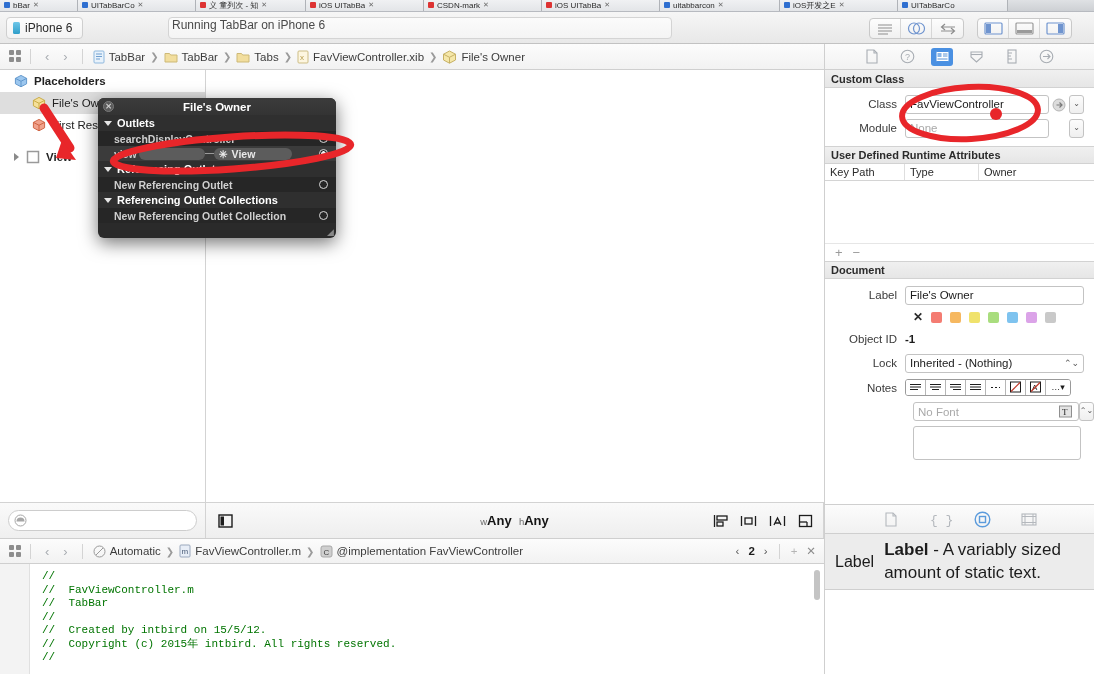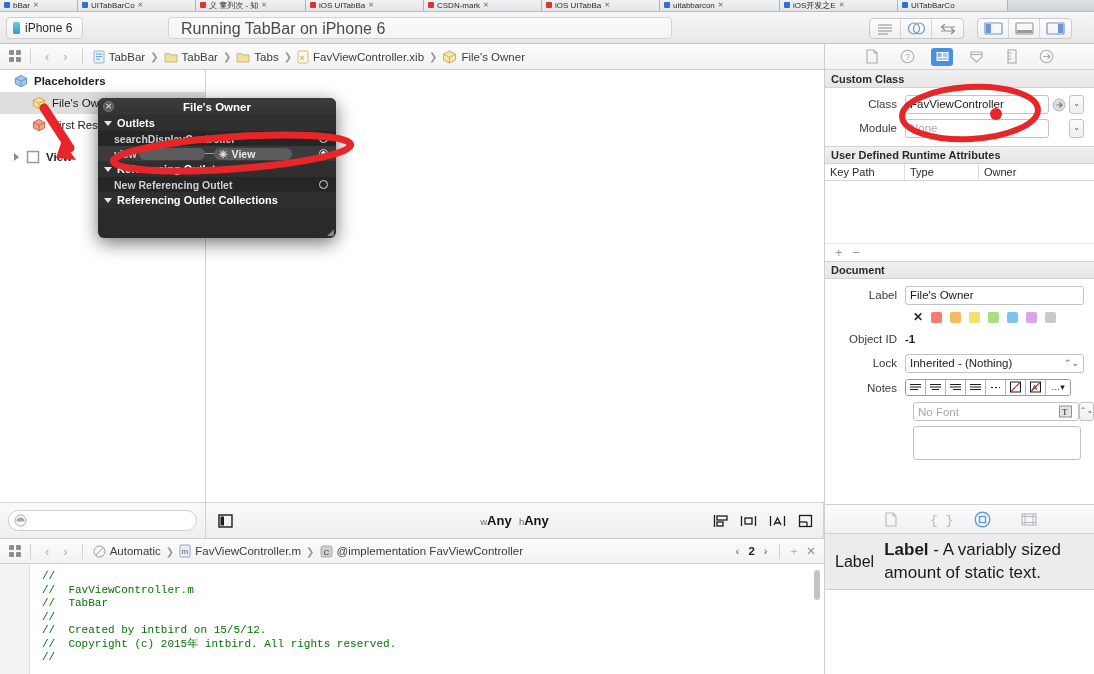--- a/index.html
+++ b/index.html
@@ -45,22 +45,22 @@
     font-size:12px; color:#2b2b2b;
   }
   .phone-glyph{
     width:7px; height:12px; border-radius:1.5px;
     background:linear-gradient(#6fc6e8,#2f9ec9);
   }
   .status-box{
     position:absolute; left:168px; top:5px; width:504px; height:22px;
     border:1px solid #d4d4d4; border-radius:4px;
     background:linear-gradient(#fbfbfb,#f4f4f4);
-    display:flex; align-items:flex-end; padding-left:12px;
-    font-size:16px; color:#4a4a4a;
+    display:flex; align-items:flex-start; padding-left:3px;
+    font-size:12px; color:#4a4a4a;
   }
   .tb-group{
     position:absolute; top:6px; height:21px;
     display:flex; border:1px solid #c9c9c9; border-radius:4px;
     background:linear-gradient(#fdfdfd,#f0f0f0); overflow:hidden;
   }
   .tb-group .tbtn{
     width:31px; display:flex; align-items:center; justify-content:center;
     border-right:1px solid #d6d6d6;
   }
@@ -630,20 +630,24 @@
       <span>Referencing Outlets</span>
     </div>
     <div class="p-row">
       <span>New Referencing Outlet</span>
       <span class="p-dot"></span>
     </div>
 
     <div class="p-sect">
       <span class="p-tri"></span>
       <span>Referencing Outlet Collections</span>
+    </div>
+    <div class="p-row">
+      <span>New Referencing Outlet Collection</span>
+      <span class="p-dot"></span>
     </div>
 
     <span class="p-resize">◢</span>
   </div>
 
   <div class="inspector">
     <div class="sect-hd" style="border-top:none">Custom Class</div>
     <div class="frow" style="margin-top:4px">
       <span class="flabel">Class</span>
       <span class="ffield">FavViewController</span>

